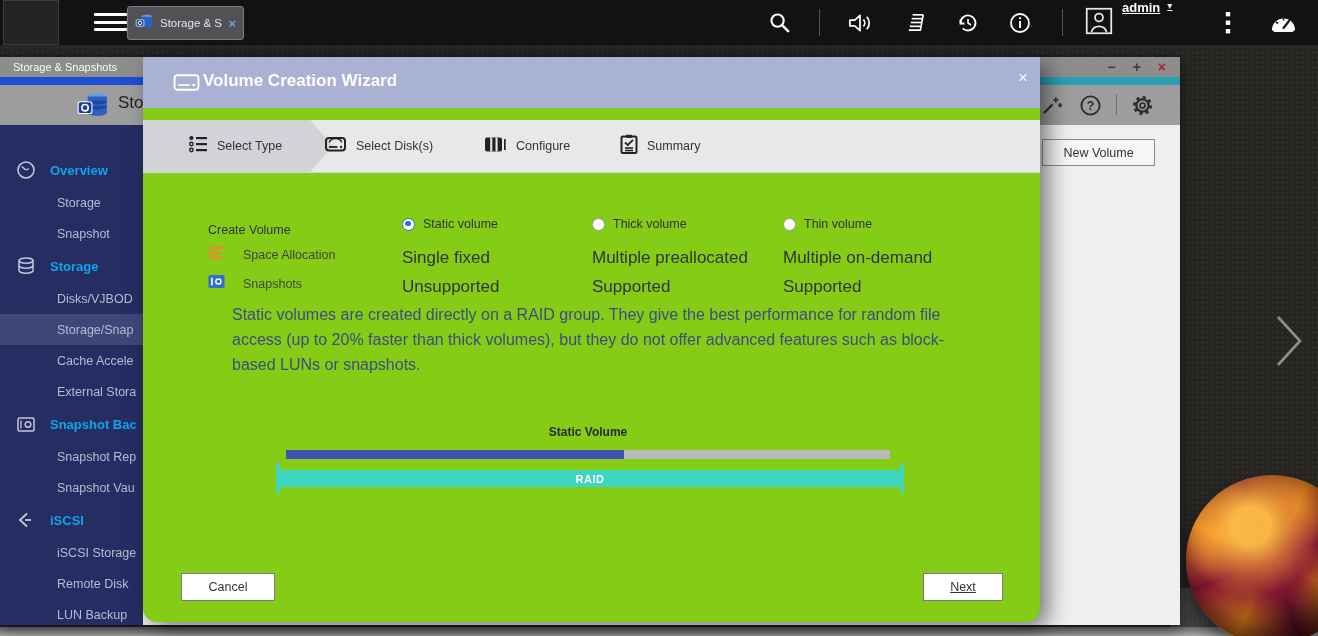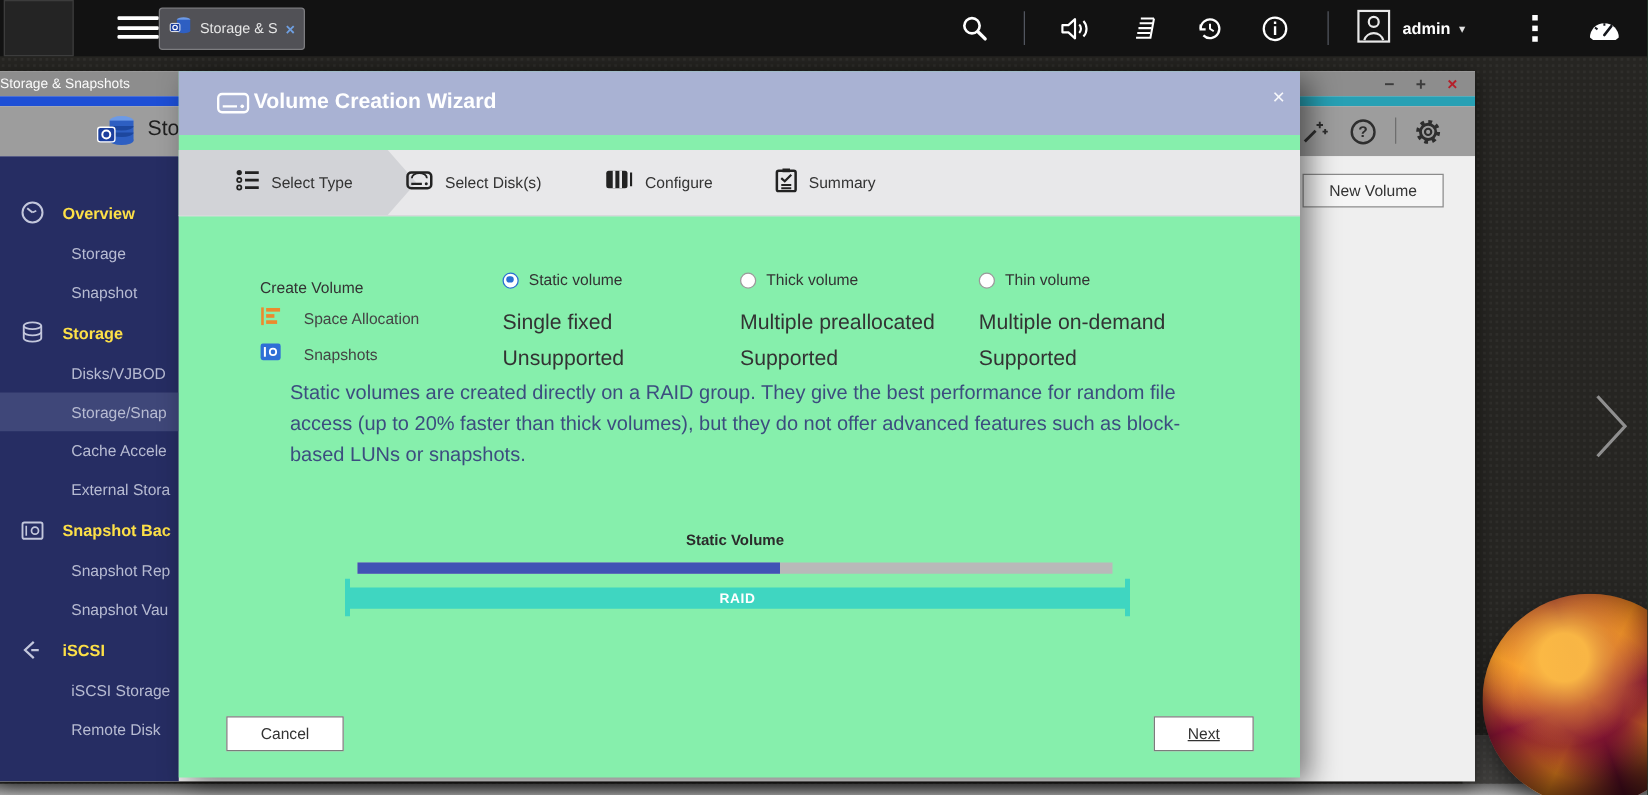--- a/index.html
+++ b/index.html
@@ -9,64 +9,64 @@
   
   #topbar{position:absolute;left:0;top:0;width:1318px;height:45px;background:#121212;z-index:50;}
   .corner-sq{position:absolute;left:3px;top:0;width:54px;height:43px;background:#242424;border:1px solid #3c3c3c;}
   .hamburger{position:absolute;left:94px;top:13px;width:33px;cursor:pointer;}
   .hamburger div{height:3.2px;background:#fff;border-radius:1px;margin-bottom:4.4px;}
   .tab{position:absolute;left:127px;top:6px;width:101px;height:32px;background:#515156;border:1px solid #7d7d80;border-radius:3px;display:flex;align-items:center;padding:0 7px;gap:6px;}
   .tab .tlabel{flex:1;font-size:11.5px;color:#e6e6e6;white-space:nowrap;overflow:hidden;}
   .tab .tclose{color:#6f9fe0;font-weight:bold;font-size:13px;line-height:1;}
   .tbicon{position:absolute;top:10px;height:25px;display:flex;align-items:center;}
   .tbsep{position:absolute;top:9px;width:1px;height:27px;background:#52565f;}
-  .adminbox{position:absolute;left:1122px;top:0;height:45px;display:flex;align-items:center;gap:7px;color:#fff;}
+  .adminbox{position:absolute;left:1122px;top:0;height:45px;display:flex;align-items:flex-start;gap:7px;color:#fff;text-decoration:underline;}
   .adminbox .aname{font-size:13px;font-weight:bold;}
   .adminbox .caret{font-size:10px;color:#e0e0e0;}
   
   #desktop{position:absolute;left:0;top:45px;width:1318px;height:591px;
     background-color:#262522;
     background-image:radial-gradient(rgba(255,255,255,0.045) 1px, transparent 1.3px);
     background-size:5px 5px;}
   .floor-soft{position:absolute;left:1170px;top:543px;width:148px;height:84px;background:rgba(170,170,170,0.22);}
   .floor{position:absolute;left:0;top:582px;width:1318px;height:9px;background:linear-gradient(180deg,#6e6e6e,#a8a8a8);}
   .page-chevron{position:absolute;left:1272px;top:266px;}
   .sphere{position:absolute;left:1186px;top:430px;width:172px;height:170px;border-radius:50%;
     background:
       radial-gradient(circle at 38% 30%, rgba(255,190,70,0.95) 0 12%, rgba(255,170,60,0.55) 26%, transparent 45%),
       radial-gradient(circle at 50% 52%, rgba(130,20,50,0.95) 0 22%, transparent 50%),
       conic-gradient(from 25deg, #d97a1c, #7e1432, #ec8c1e, #5d1026, #d97a1c, #8c1636, #f09522, #701129, #d97a1c);
     box-shadow:inset -14px -18px 34px rgba(0,0,0,0.65), 0 10px 18px rgba(0,0,0,0.5);}
   
   #appwin{position:absolute;left:0;top:57px;width:1180px;height:568px;background:#f0f0f0;box-shadow:0 4px 14px rgba(0,0,0,0.55);}
   .wtitlebar{position:absolute;left:0;top:0;width:100%;height:20px;background:#8d8d8d;display:flex;align-items:center;}
-  .wtitle{font-size:11px;color:#fbfbfb;padding-left:0;}
+  .wtitle{font-size:11px;color:#fbfbfb;padding-left:13px;}
   .wcontrols{position:absolute;right:14px;top:0;height:20px;display:flex;align-items:center;gap:17px;}
   .wc{font-size:14px;font-weight:bold;color:#3c3c3c;line-height:1;cursor:pointer;}
   .wc.close{color:#b5202a;}
   .wstrip{position:absolute;left:0;top:20px;width:100%;height:8px;background:linear-gradient(90deg,#1d4fd6 0%,#1d4fd6 25%,#27a0b4 75%,#27a0b4 100%);}
   .wheader{position:absolute;left:0;top:28px;width:100%;height:40px;background:#9d9d9d;}
   .wapp{position:absolute;left:76px;top:3px;}
   .wapptitle{position:absolute;left:118px;top:8px;font-size:17px;color:#1f1f1f;white-space:nowrap;}
   .hact{position:absolute;top:9px;color:#2e2e2e;cursor:pointer;}
   .hsep{position:absolute;left:1116px;top:9px;width:1px;height:21px;background:#6e6e6e;}
   .wbody{position:absolute;left:0;top:68px;width:100%;height:500px;background:#efefef;}
   .newvol-btn{position:absolute;left:1042px;top:82px;width:111px;height:25px;background:#f6f6f6;border:1px solid #8b8b8b;
     font-size:12.5px;color:#333;display:flex;align-items:center;justify-content:center;cursor:pointer;}
   
   #sidebar{position:absolute;left:0;top:68px;width:143px;height:500px;background:#262d63;overflow:hidden;padding-top:28px;box-sizing:border-box;}
   .side-item{position:relative;display:flex;align-items:center;cursor:pointer;white-space:nowrap;overflow:hidden;}
   .side-item.section{height:34px;}
   .side-item.sub{height:31px;}
   .side-item .sicon{position:absolute;left:16px;top:50%;transform:translateY(-50%);display:flex;}
-  .side-item.section .slabel{margin-left:50px;font-size:13px;font-weight:bold;color:#fde047;}
+  .side-item.section .slabel{margin-left:50px;font-size:13px;font-weight:bold;color:#0ea5e9;}
   .side-item.sub .slabel{margin-left:57px;font-size:12.5px;color:#b7bbd2;}
   .side-item.active{background:#3f4779;}
   
-  #dialog{position:absolute;left:143px;top:57px;width:897px;height:565px;background:#86efac;z-index:20;box-shadow:8px 6px 22px rgba(0,0,0,0.5);}
+  #dialog{position:absolute;left:143px;top:57px;width:897px;height:565px;background:#84cc16;z-index:20;box-shadow:8px 6px 22px rgba(0,0,0,0.5);border-radius:14px;}
   .dheader{position:absolute;left:0;top:0;width:100%;height:51px;background:#a9b2d3;}
   .dicon{position:absolute;left:30px;top:15px;}
   .dtitle{position:absolute;left:60px;top:14px;font-size:17px;font-weight:bold;color:#fff;}
   .dclose{position:absolute;right:12px;top:12px;font-size:17px;color:rgba(255,255,255,0.9);cursor:pointer;line-height:1;}
   .dsteps{position:absolute;left:0;top:51px;width:100%;height:52px;background:#e8e8ea;border-bottom:1px solid #d8d8db;margin-top:12px;}
   .chev{position:absolute;left:0;top:0;width:190px;height:52px;background:#d2d3d7;
     clip-path:polygon(0 0,88% 0,100% 50%,88% 100%,0 100%);}
   .step{position:absolute;top:0;height:52px;display:flex;align-items:center;gap:9px;color:#333;}
   .step .slbl{font-size:12.5px;}
   .dcontent{position:absolute;left:0;top:103px;width:100%;height:462px;}
@@ -220,20 +220,23 @@
             </svg>
         </span>
         <span class="slabel">iSCSI</span>
       </div>
       <div class="side-item sub">
           <span class="slabel">iSCSI Storage</span>
         </div>
       <div class="side-item sub">
           <span class="slabel">Remote Disk</span>
         </div>
+      <div class="side-item sub">
+          <span class="slabel">LUN Backup</span>
+        </div>
     </div>
   </div>
 
   <div id="topbar">
     <div class="corner-sq"></div>
     <div class="hamburger">
         <div></div>
         <div></div>
         <div></div>
       </div>

